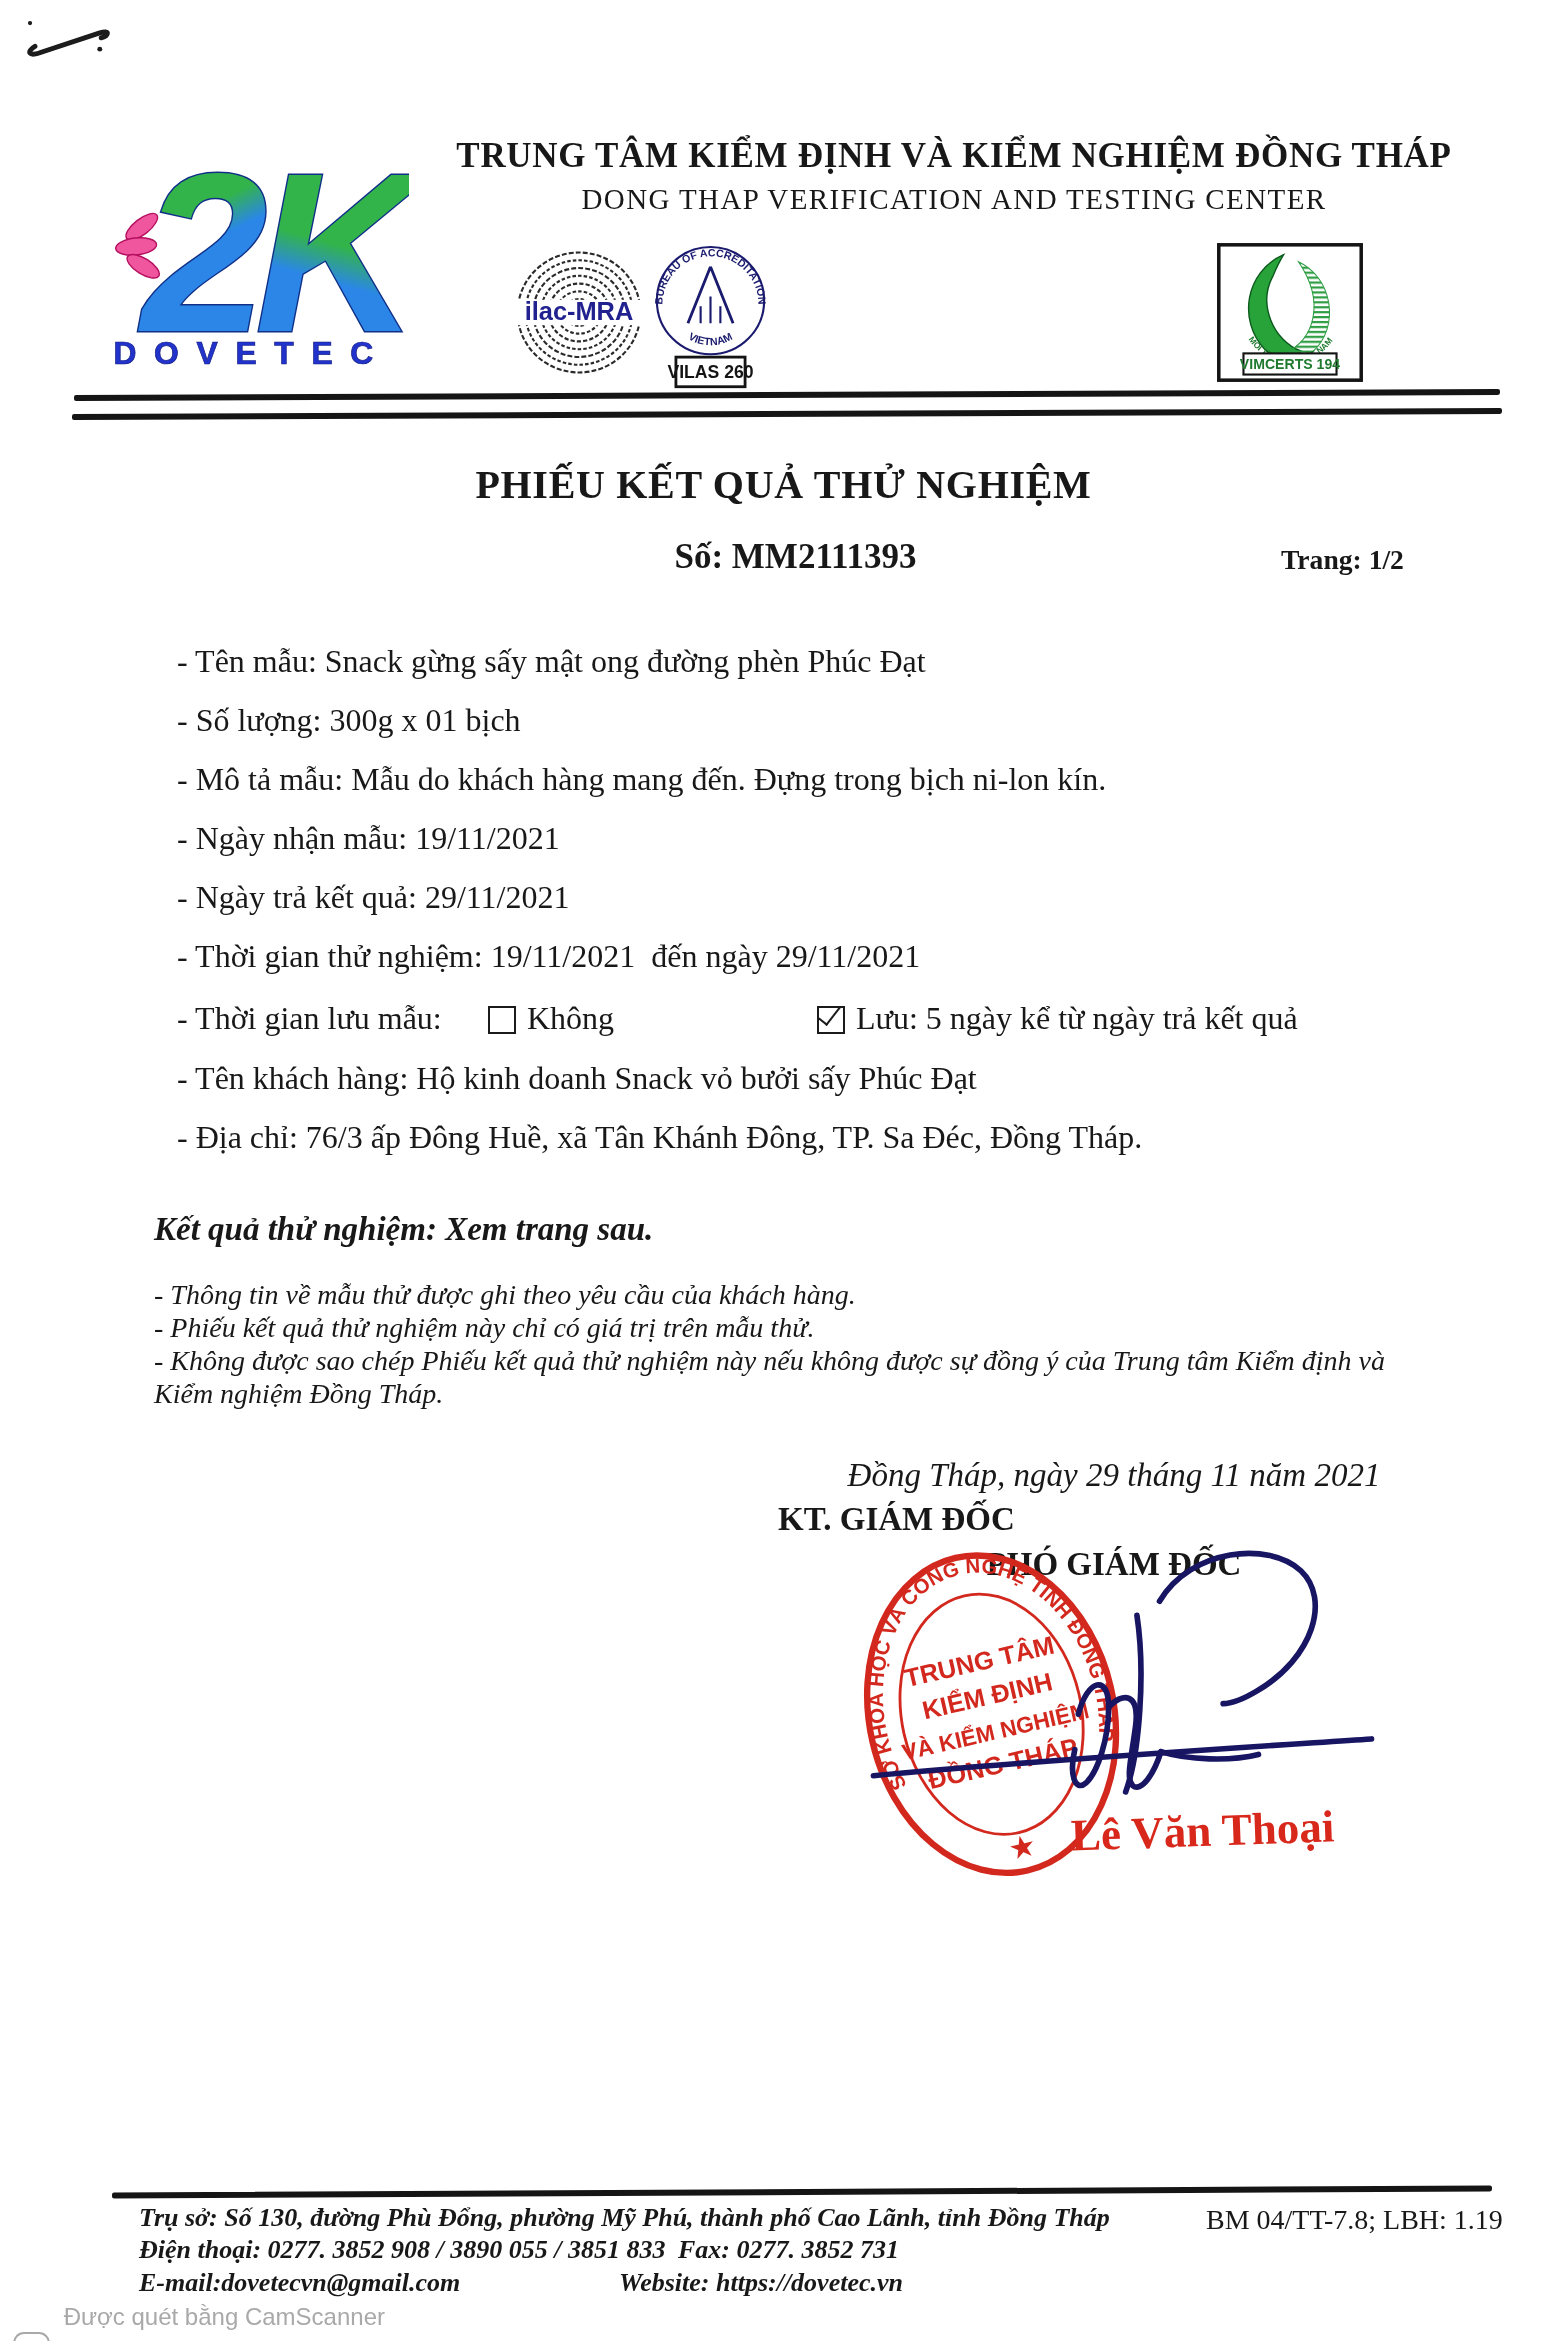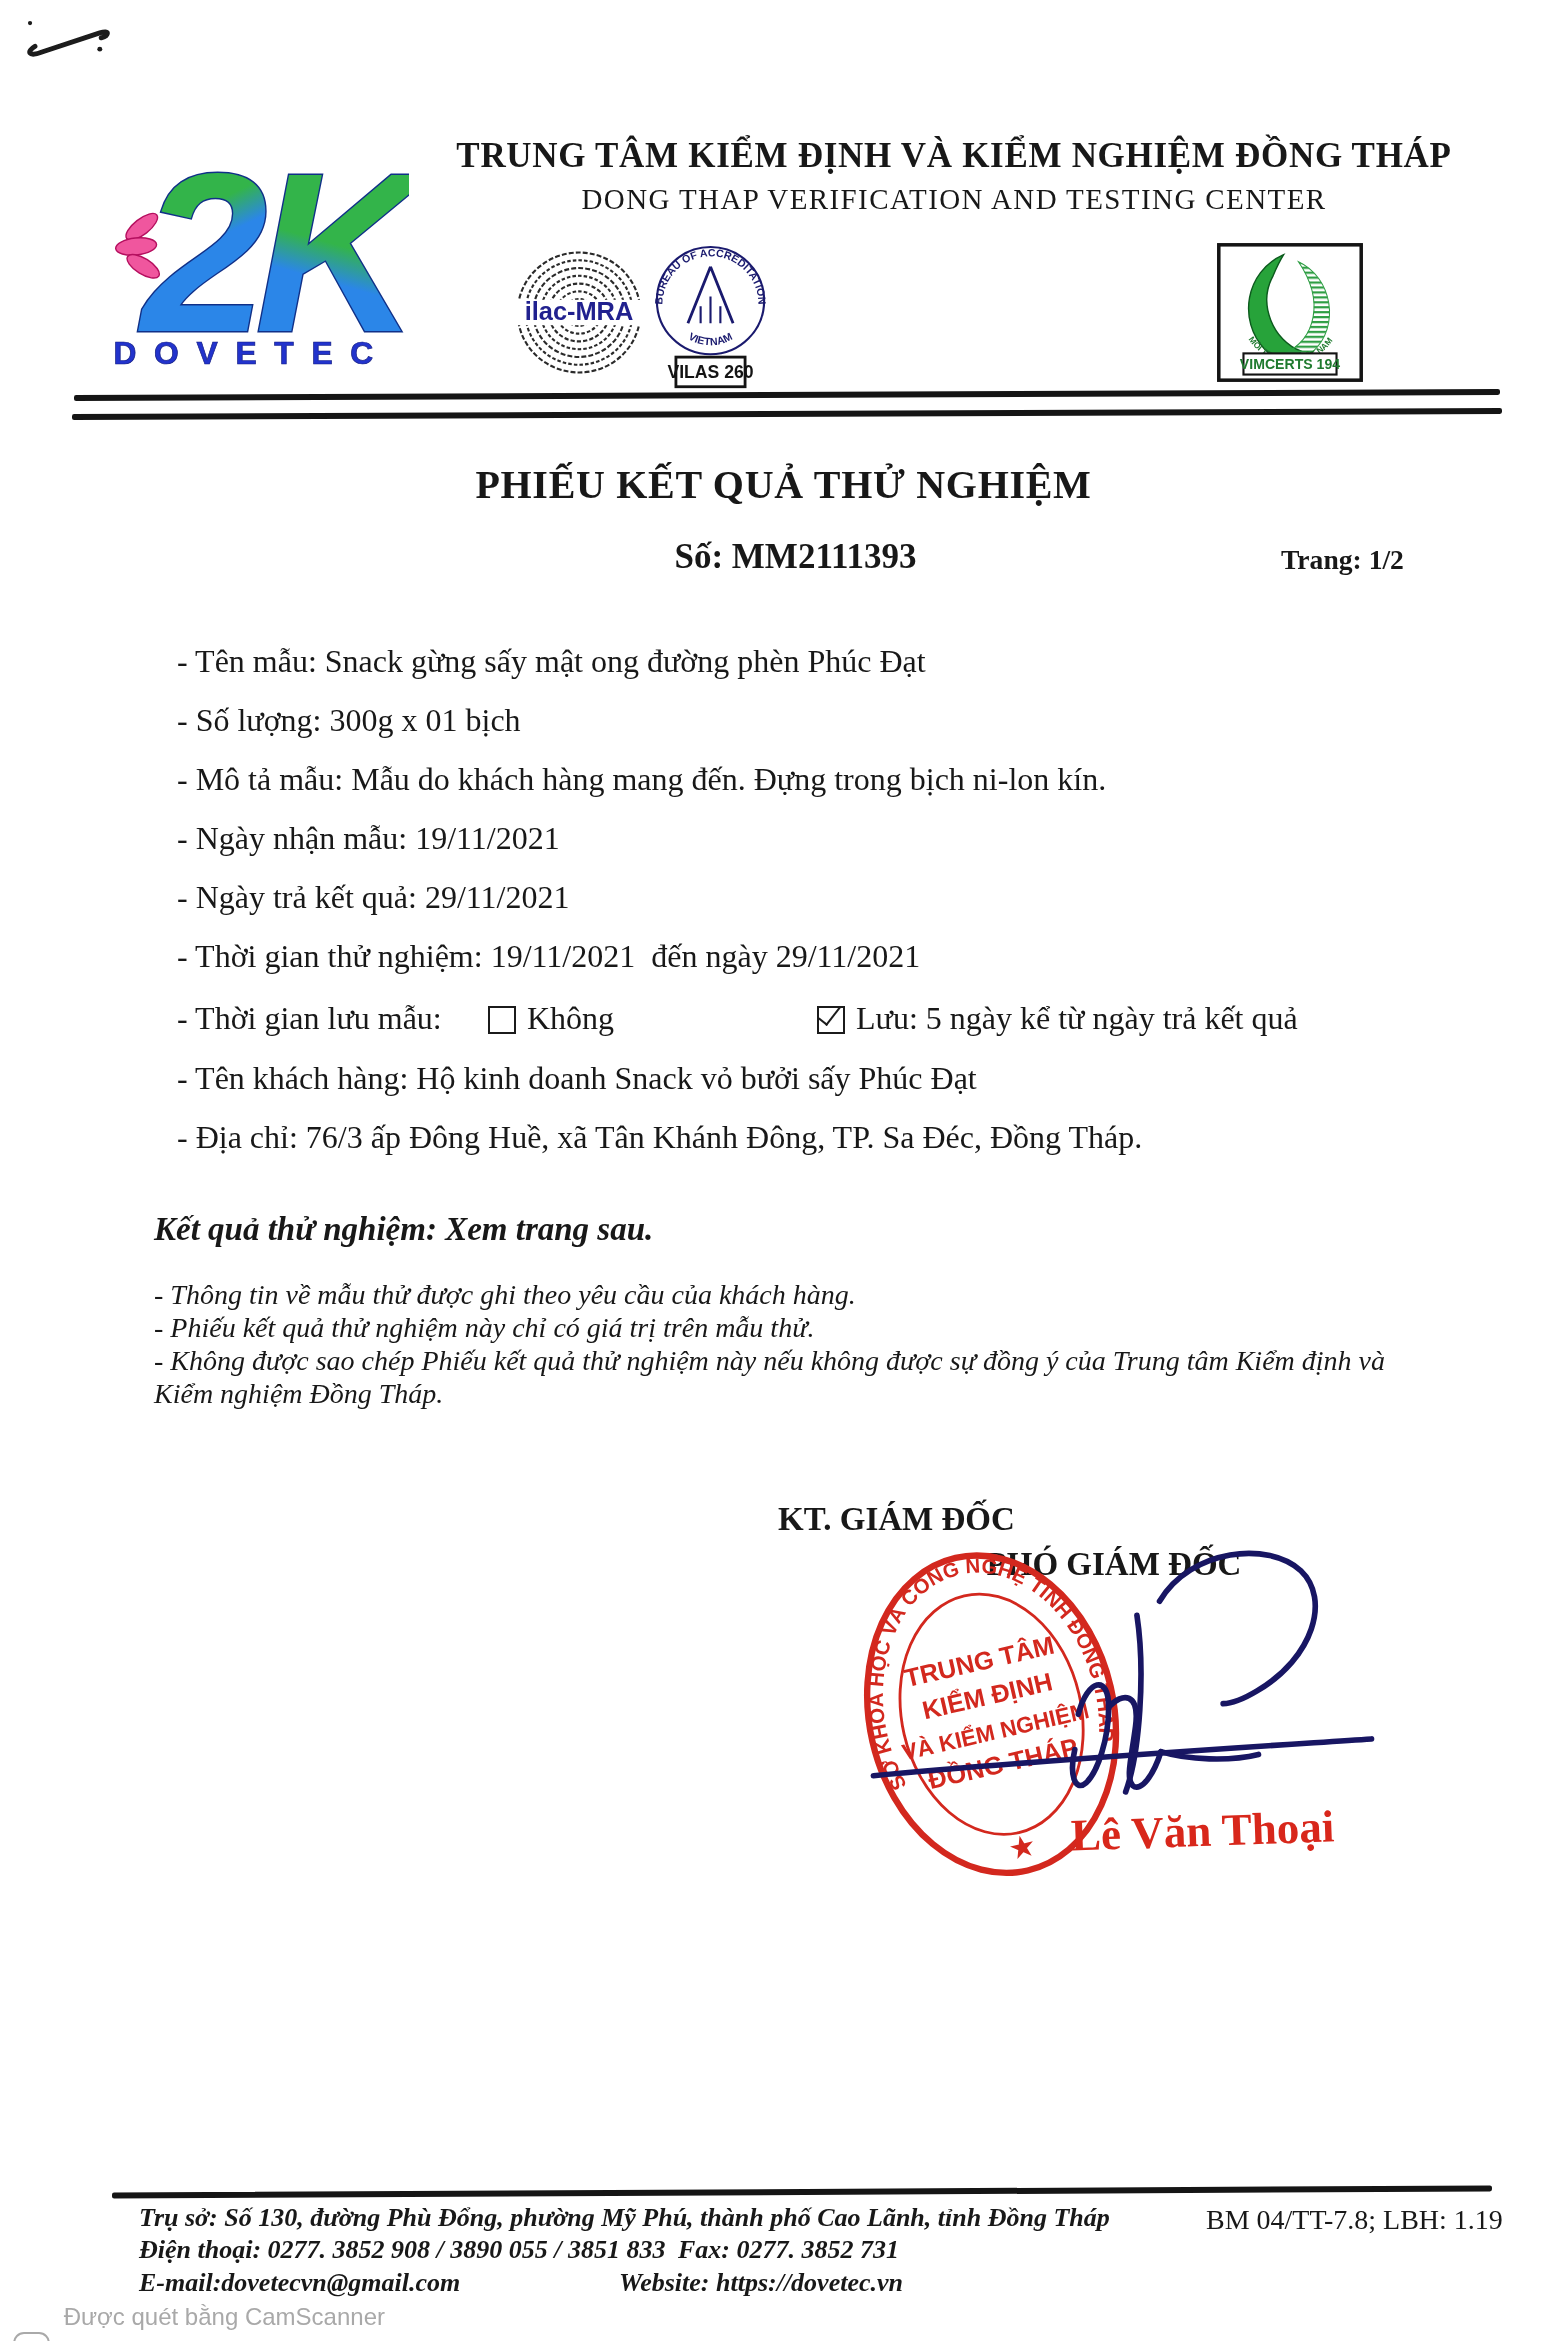--- a/index.html
+++ b/index.html
@@ -186,20 +186,21 @@
   </div>
 
   <div class="abs" id="result-line">Kết quả thử nghiệm: Xem trang sau.</div>
 
   <div class="abs" id="notes">
     <div>- Thông tin về mẫu thử được ghi theo yêu cầu của khách hàng.</div>
     <div>- Phiếu kết quả thử nghiệm này chỉ có giá trị trên mẫu thử.</div>
     <div>- Không được sao chép Phiếu kết quả thử nghiệm này nếu không được sự đồng ý của Trung tâm Kiểm định và Kiểm nghiệm Đồng Tháp.</div>
   </div>
 
+  <div class="abs" id="date-line">Đồng Tháp, ngày 29 tháng 11 năm 2021</div>
   <div class="abs" id="sig-title1">KT. GIÁM ĐỐC</div>
   <div class="abs" id="sig-title2">PHÓ GIÁM ĐỐC</div>
 
   <svg class="abs" id="stamp" width="272" height="343" viewBox="0 0 385 485">
     <ellipse cx="192" cy="242" rx="173" ry="227" fill="none" stroke="#d3281e" stroke-width="9"></ellipse>
     <ellipse cx="192" cy="242" rx="127" ry="172" fill="none" stroke="#d3281e" stroke-width="4"></ellipse>
     <defs>
         <path id="rimPath" d="M 52,310 A 150,199 0 1 1 332,310"></path>
       </defs>
     <text font-size="29" font-weight="bold" fill="#d3281e" class="sanstext">

